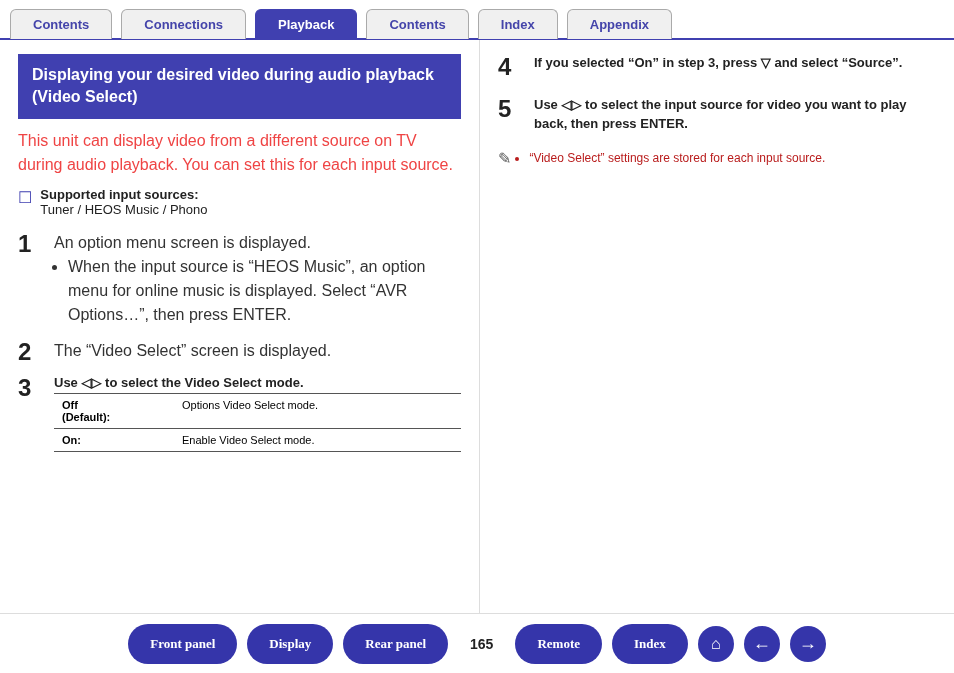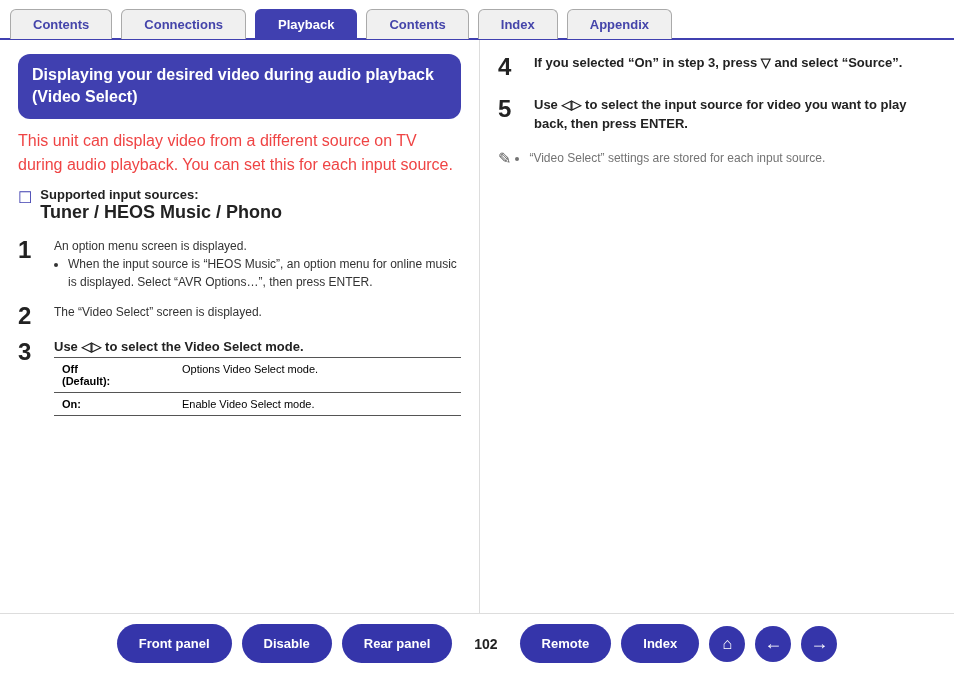--- a/index.html
+++ b/index.html
@@ -62,21 +62,21 @@
       padding: 14px 18px 10px 18px;
     }
 
     
     .title-box {
       background: #4040b0;
       color: #fff;
       font-size: 16px;
       font-weight: bold;
       padding: 10px 14px;
-      border-radius: 12px;
+      border-radius: 0;
       margin-bottom: 10px;
       line-height: 1.4;
     }
 
     .intro-text {
       font-size: 16px;
       color: #ef4444;
       margin-bottom: 10px;
       line-height: 1.5;
     }
@@ -92,22 +92,22 @@
       font-size: 16px;
       margin-right: 8px;
       margin-top: 1px;
     }
     .supported-text {
       font-size: 13px;
       font-weight: bold;
       color: #222;
     }
     .supported-sub {
-      font-size: 18px;
-      font-weight: bold;
+      font-size: 13px;
+      font-weight: normal;
       color: #222;
     }
 
     
     .step {
       display: flex;
       align-items: flex-start;
       margin-bottom: 10px;
     }
     .step-num {
@@ -121,21 +121,21 @@
     .step-content {
       flex: 1;
     }
     .step-title {
       font-size: 13px;
       font-weight: bold;
       color: #222;
       margin-bottom: 3px;
     }
     .step-body {
-      font-size: 12px;
+      font-size: 16px;
       color: #333;
       line-height: 1.5;
     }
     .step-body ul {
       margin-left: 14px;
     }
     .step-body li {
       margin-bottom: 2px;
     }
 
@@ -189,21 +189,21 @@
       align-items: flex-start;
       margin-top: 10px;
     }
     .pencil-icon {
       font-size: 16px;
       margin-right: 6px;
       color: #555;
     }
     .note-text {
       font-size: 12px;
-      color: #737373;
+      color: #b91c1c;
       line-height: 1.5;
     }
     .note-text ul { margin-left: 12px; }
 
     
     .bottom-bar {
       position: absolute;
       bottom: 0;
       left: 0;
       width: 954px;
@@ -219,20 +219,21 @@
     .bottom-btn {
       background: #3535aa;
       color: #fff;
       font-size: 13px;
       font-weight: bold;
       padding: 12px 22px;
       border-radius: 20px;
       cursor: pointer;
       border: none;
       white-space: nowrap;
+      font-family: Liberation Serif, serif;
     }
     .page-num {
       font-size: 14px;
       font-weight: bold;
       color: #222;
       padding: 0 12px;
     }
     .nav-icon-btn {
       background: #3535aa;
       color: #fff;
@@ -349,21 +350,21 @@
             <li>“Video Select” settings are stored for each input source.</li>
           </ul>
       </div>
     </div>
 
   </div>
 </div>
 
 <div class="bottom-bar">
   <button class="bottom-btn">Front panel</button>
-  <button class="bottom-btn">Disable</button>
+  <button class="bottom-btn">Display</button>
   <button class="bottom-btn">Rear panel</button>
-  <span class="page-num">102</span>
+  <span class="page-num">165</span>
   <button class="bottom-btn">Remote</button>
   <button class="bottom-btn">Index</button>
   <button class="home-icon-btn" title="Home">⌂</button>
   <button class="nav-icon-btn" title="Back">←</button>
   <button class="nav-icon-btn" title="Forward">→</button>
 </div>
 
 </body></html>

